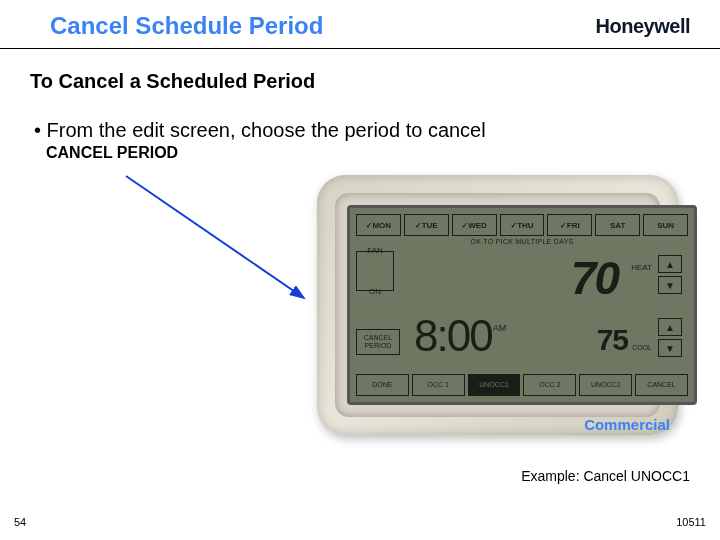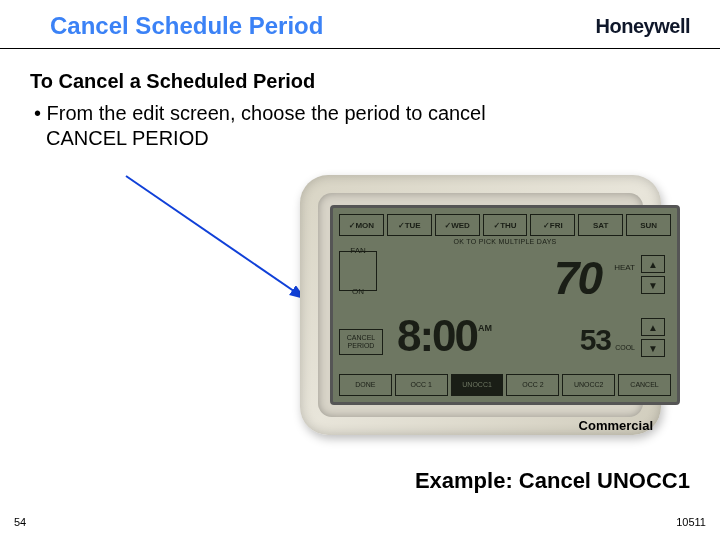--- a/index.html
+++ b/index.html
@@ -1,49 +1,49 @@
 <!DOCTYPE html>
 <html><head>
 <meta charset="utf-8">
 <style>
   * { box-sizing: border-box; margin: 0; padding: 0; }
   body { width: 720px; height: 540px; font-family: Arial, sans-serif; background: #fff; position: relative; }
   .header { position: absolute; top: 12px; left: 0; right: 0; display: flex; justify-content: space-between; align-items: center; padding: 0 30px 8px 50px; border-bottom: 1.5px solid #000; }
   .title { font-size: 24px; font-weight: bold; color: #3b82f6; }
   .brand { font-size: 20px; font-weight: bold; color: #0f172a; letter-spacing: -0.5px; }
   .body { position: absolute; top: 70px; left: 30px; right: 30px; }
-  .subheading { font-size: 20px; font-weight: bold; margin-bottom: 7px; }
+  .subheading { font-size: 20px; font-weight: bold; margin-bottom: 24px; }
   .bullet-line { font-size: 20px; font-weight: normal; line-height: 1.35; padding-left: 4px; }
-  .bullet-indent { font-size: 20px; font-weight: normal; padding-left: 16px; }
+  .bullet-indent { font-size: 16px; font-weight: bold; padding-left: 16px; }
 
-  .thermo-wrap { position: absolute; top: 175px; left: 256px; width: 405px; height: 260px; padding-left: 44px; }
+  .thermo-wrap { position: absolute; top: 175px; left: 273px; width: 405px; height: 260px; padding-left: 44px; }
   .thermo-outer { width: 100%; height: 100%; background: linear-gradient(145deg,#d8d4c4,#e8e5da,#d0ccbc); border-radius: 28px; box-shadow: inset 0 0 12px rgba(0,0,0,.2), 2px 4px 10px rgba(0,0,0,.25); padding: 18px; }
   .thermo-inner { width: 100%; height: 100%; background: #d8d4c8; border-radius: 14px; box-shadow: inset 0 0 8px rgba(0,0,0,.3); padding: 12px; position: relative; }
   .lcd { width: 350px; height: 200px; background: #6e7762; border: 3px solid #555; border-radius: 4px; padding: 6px; font-family: Arial,sans-serif; color: #1a1e16; position: relative; }
   .days-row { display: flex; gap: 3px; justify-content: space-between; margin-bottom: 2px; }
   .day-btn { flex:1; height: 22px; border:1.5px solid #1a1e16; font-size:8px; font-weight:bold; display:flex; align-items:center; justify-content:center; background: transparent; }
   .multi-note { font-size:7px; text-align:center; letter-spacing:0.3px; margin-bottom:6px; }
   .mid-row { display:flex; height: 88px; position:relative; }
   .fan-box { width:38px; height:40px; border:1.5px solid #1a1e16; font-size:8px; display:flex; flex-direction:column; align-items:center; justify-content:center;gap:32px; }
   .cancel-box { position:absolute; top:78px; left:0; width:44px; height:26px; border:1.5px solid #1a1e16; font-size:7px; display:flex; flex-direction:column; align-items:center; justify-content:center; line-height:1.1; }
-  .big-time { position:absolute; left:58px; bottom:-22px; font-size:44px; font-weight:bold; font-family: 'Arial Black',Arial; letter-spacing:-2px; }
+  .big-time { position:absolute; left:58px; bottom:-22px; font-size:44px; font-weight:normal; font-family: 'Arial Black',Arial; letter-spacing:-2px; }
   .ampm { font-size:9px; vertical-align: 20px; margin-left:1px; letter-spacing:0; }
   .big-setpoint { position:absolute; right:70px; top:0; font-size:46px; font-weight:bold; font-family:'Arial Black',Arial; letter-spacing:-2px;font-style:italic; }
   .heat-lbl { position:absolute; right:36px; top:12px; font-size:8px; }
   .small-setpoint { position:absolute; right:60px; bottom:-18px; font-size:30px; font-weight:bold; font-family:'Arial Black',Arial; letter-spacing:-1px; }
   .arrow-stack { position:absolute; right:6px; display:flex; flex-direction:column; gap:3px; }
   .arrow-stack.top { top:4px; } .arrow-stack.bot { bottom:-18px; }
   .arr-btn { width:24px; height:18px; border:1.5px solid #1a1e16; display:flex; align-items:center; justify-content:center; font-size:10px; }
   .cool-lbl { position:absolute; right:36px; bottom:-12px; font-size:7px; }
   .bot-row { position:absolute; bottom:6px; left:6px; right:6px; display:flex; gap:3px; }
   .bot-btn { flex:1; height:22px; border:1.5px solid #1a1e16; font-size:7px; display:flex; align-items:center; justify-content:center; text-align:center; line-height:1.05; }
   .bot-btn.sel { background:#1a1e16; color:#6e7762; }
-  .commercial { position:absolute; right:8px; bottom:2px; font-size:13px; font-weight:bold; color:#000000; }
+  .commercial { position:absolute; right:8px; bottom:2px; font-size:15px; font-weight:bold; color:#3b82f6; }
 
-  .example { position:absolute; top:468px; right:30px; font-size:22px; font-weight:bold; }
+  .example { position:absolute; top:468px; right:30px; font-size:14px; font-weight:normal; }
   .page-num { position:absolute; bottom:12px; left:14px; font-size:11px; }
   .doc-id { position:absolute; bottom:12px; right:14px; font-size:11px;margin-top:48px; }
 
   .arrow-svg { position:absolute; top:170px; left:118px; width:230px; height:170px; pointer-events:none; }
 </style>
 </head>
 <body>
 
 <div class="header">
   <div class="title">Cancel Schedule Period</div>
@@ -88,21 +88,21 @@
             <span>CANCEL</span>
             <span>PERIOD</span>
           </div>
           <div class="big-time"><span>8:00</span><span class="ampm">AM</span></div>
           <div class="big-setpoint">70</div>
           <div class="heat-lbl">HEAT</div>
           <div class="arrow-stack top">
             <div class="arr-btn">▲</div>
             <div class="arr-btn">▼</div>
           </div>
-          <div class="small-setpoint">53</div>
+          <div class="small-setpoint">75</div>
           <div class="cool-lbl">COOL</div>
           <div class="arrow-stack bot">
             <div class="arr-btn">▲</div>
             <div class="arr-btn">▼</div>
           </div>
         </div>
         <div class="bot-row">
           <div class="bot-btn">DONE</div>
           <div class="bot-btn">OCC 1</div>
           <div class="bot-btn sel">UNOCC1</div>

